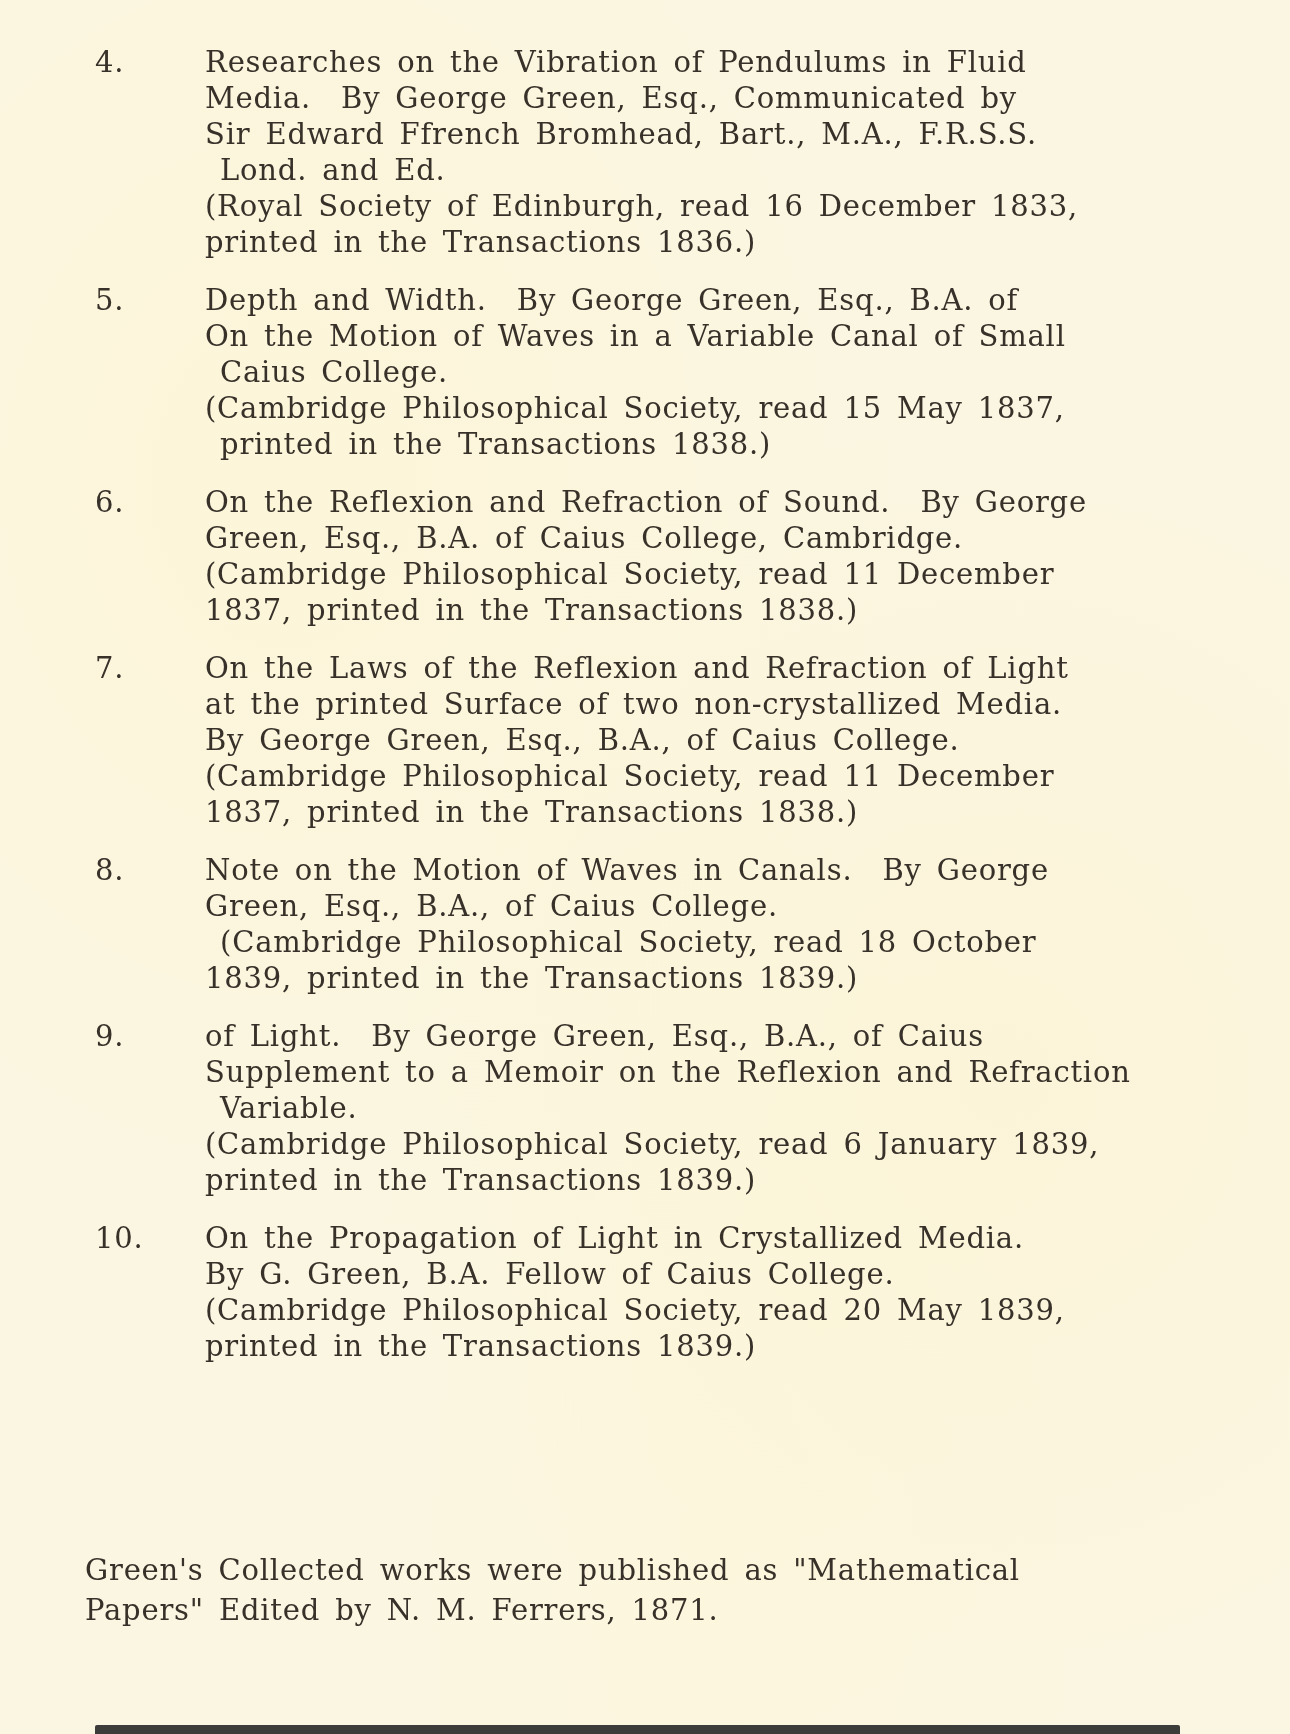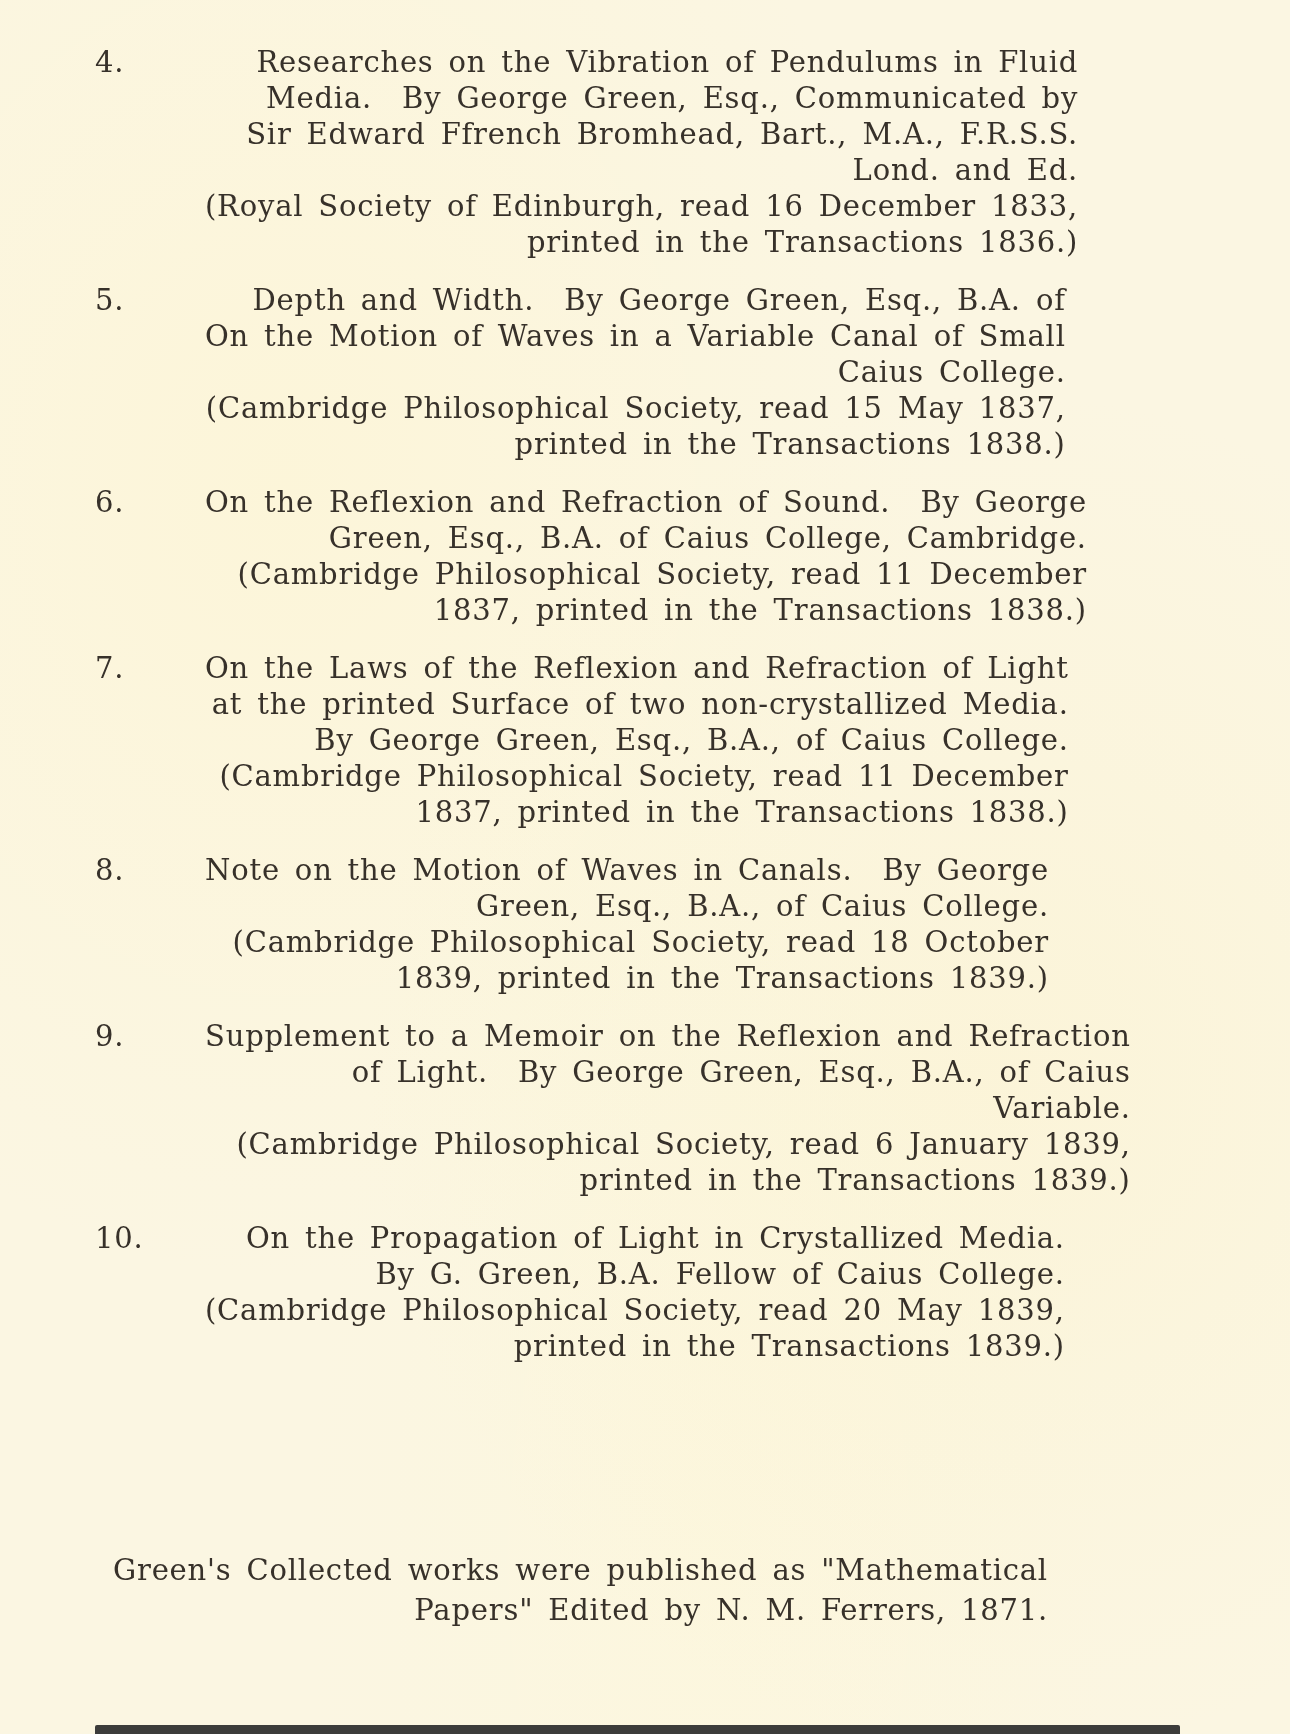--- a/index.html
+++ b/index.html
@@ -34,31 +34,29 @@
   }
   .body{
     font-size:29px;
     line-height:36px;
     letter-spacing:0.8px;
     word-spacing:5px;
   }
   .line{
     white-space:pre-wrap;
     min-height:36px;
-    text-align:right;
   }
   .footer{
     position:absolute;
     left:85px;
     top:1550px;
     font-size:29px;
     line-height:40px;
     letter-spacing:0.8px;
     word-spacing:5px;
-    margin-left:28px;
   }
   .footer .line{white-space:pre-wrap;}
   .scan-edge{
     position:absolute;
     left:95px;
     right:110px;
     bottom:0;
     height:9px;
     border-radius:2px 2px 0 0;
   }
@@ -114,22 +112,22 @@
         <div class="body">
           <div class="line">Note on the Motion of Waves in Canals.  By George</div>
           <div class="line">Green, Esq., B.A., of Caius College.</div>
           <div class="line"> (Cambridge Philosophical Society, read 18 October</div>
           <div class="line">1839, printed in the Transactions 1839.)</div>
         </div>
       </div>
       <div class="entry">
         <div class="num">9.</div>
         <div class="body">
+          <div class="line">of Light.  By George Green, Esq., B.A., of Caius</div>
           <div class="line">Supplement to a Memoir on the Reflexion and Refraction</div>
-          <div class="line">of Light.  By George Green, Esq., B.A., of Caius</div>
           <div class="line"> Variable.</div>
           <div class="line">(Cambridge Philosophical Society, read 6 January 1839,</div>
           <div class="line">printed in the Transactions 1839.)</div>
         </div>
       </div>
       <div class="entry">
         <div class="num">10.</div>
         <div class="body">
           <div class="line">On the Propagation of Light in Crystallized Media.</div>
           <div class="line">By G. Green, B.A. Fellow of Caius College.</div>

